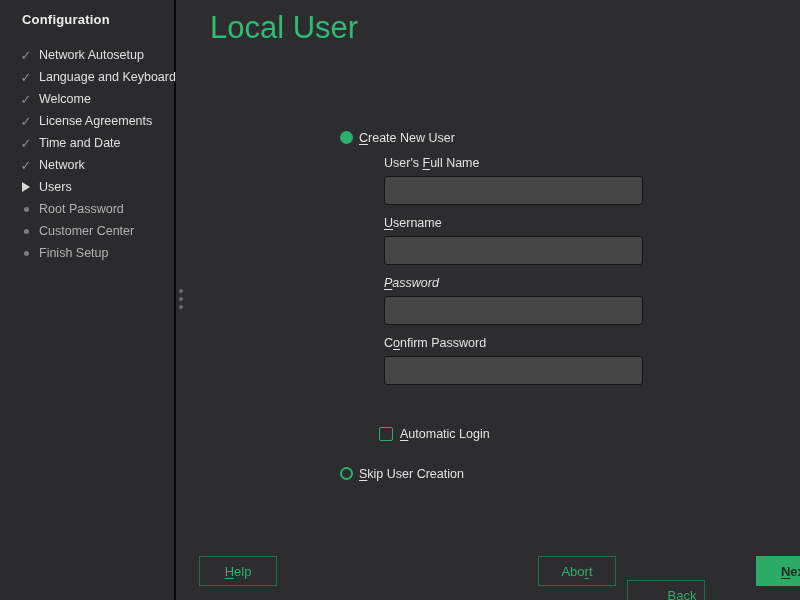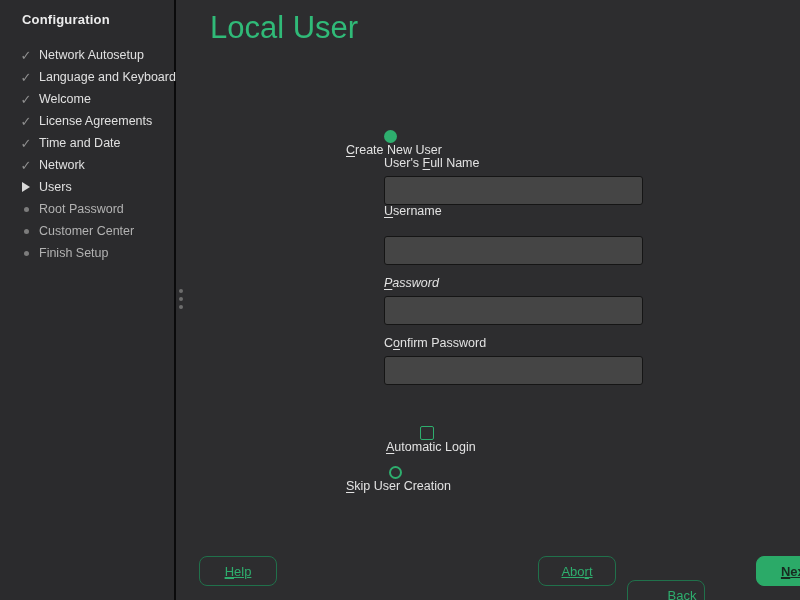--- a/index.html
+++ b/index.html
@@ -33,21 +33,21 @@
 
   
   .splitter{position:absolute;left:179px;top:289px;width:4px;}
   .splitter i{display:block;width:4px;height:4px;border-radius:50%;background:#6d6d6d;margin-bottom:4px;}
 
   
   .page-title{
     position:absolute;left:210px;top:10px;margin:0;
     font-size:31px;font-weight:300;color:#30ba78;
   }
-  .abs{position:absolute;flex-direction:column;}
+  .abs{position:absolute;}
   .lbl{font-size:12.5px;color:#e2e2e2;white-space:nowrap;}
   .mn{text-decoration:underline;text-decoration-thickness:1px;text-underline-offset:2px;}
 
   .radio-row{display:flex;align-items:center;height:15px;}
   .radio{
     width:13px;height:13px;border-radius:50%;box-sizing:border-box;flex:0 0 13px;
   }
   .radio.on{background:#2eae6e;}
   .radio.off{border:2px solid #2eae6e;background:transparent;}
   .radio-row .lbl{margin-left:6px;}
@@ -63,23 +63,23 @@
   .checkbox{
     width:14px;height:14px;box-sizing:border-box;border-radius:2px;flex:0 0 14px;
     border:1px solid #2eae6e;display:flex;align-items:center;justify-content:center;
   }
   .checkbox.on{background:#2eae6e;}
   .check-row .lbl{margin-left:7px;}
 
   
   .btn{
     position:absolute;width:78px;height:30px;box-sizing:border-box;
-    border:1px solid #20714b;border-radius:8px;background:transparent;
+    border:1px solid #20714b;border-radius:0;background:transparent;
     color:#2eae6e;font-size:13px;font-family:"Liberation Sans","DejaVu Sans",sans-serif;
-    display:flex;align-items:center;justify-content:center;cursor:pointer;padding:0;text-decoration:underline;
+    display:flex;align-items:center;justify-content:center;cursor:pointer;padding:0;
   }
   .btn.primary{background:#2baa68;border-color:#2baa68;color:#182a20;font-weight:bold;}
 </style>
 </head>
 <body>
 
 <div id="app">
 
   <div class="sidebar">
     <div class="sidebar-title">Configuration</div>
@@ -144,21 +144,21 @@
   <h1 class="page-title">Local User</h1>
 
   <div class="abs radio-row" style="left:340px;top:130px;">
     <span class="radio on"></span>
     <span class="lbl"><span></span><span class="mn">C</span><span>reate New User</span></span>
   </div>
 
   <div class="abs lbl" style="left:384px;top:156px;"><span>User's </span><span class="mn">F</span><span>ull Name</span></div>
   <input class="text-input" style="left: 384px; top: 176px;" type="text" value="">
 
-  <div class="abs lbl" style="left:384px;top:204px;"><span></span><span class="mn">U</span><span>sername</span></div>
+  <div class="abs lbl" style="left:384px;top:216px;"><span></span><span class="mn">U</span><span>sername</span></div>
   <input class="text-input" style="left: 384px; top: 236px;" type="text" value="">
 
   <div class="abs lbl" style="left:384px;top:276px;font-style:italic;"><span></span><span class="mn">P</span><span>assword</span></div>
   <input class="text-input" style="left: 384px; top: 296px;" type="password" value="">
 
   <div class="abs lbl" style="left:384px;top:336px;"><span>C</span><span class="mn">o</span><span>nfirm Password</span></div>
   <input class="text-input" style="left: 384px; top: 356px;" type="password" value="">
 
 
   <div class="abs check-row" style="left:379px;top:426px;">

